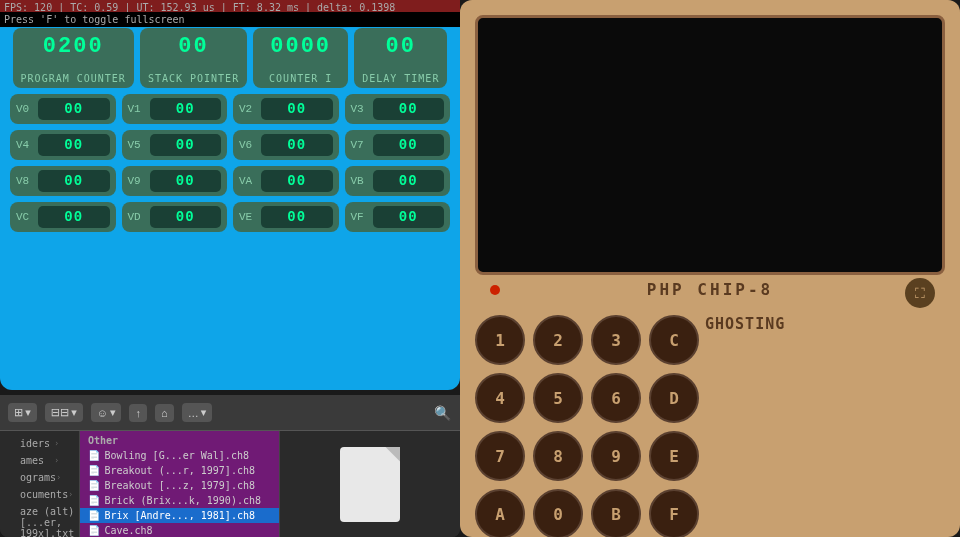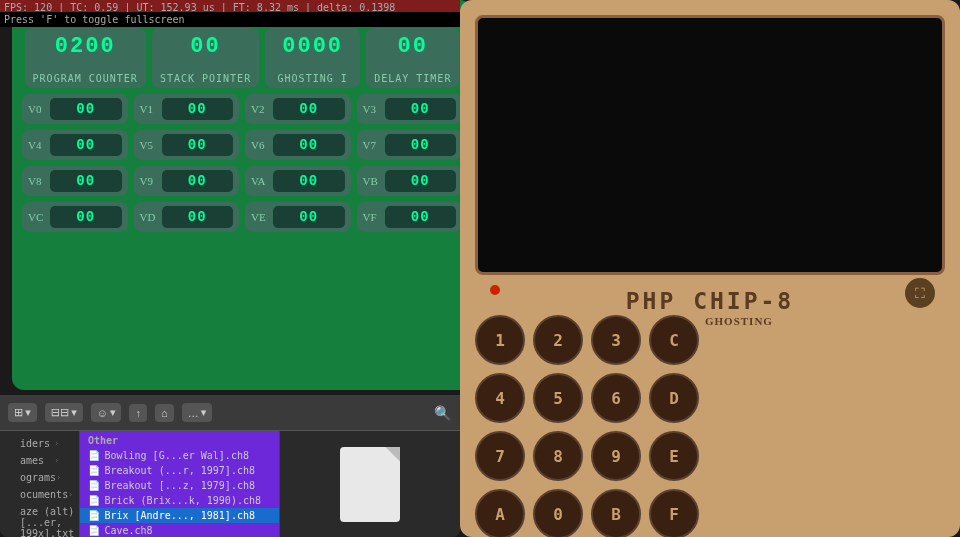--- a/index.html
+++ b/index.html
@@ -30,24 +30,24 @@
       background: #000;
       color: #aaa;
       font-size: 10px;
       padding: 2px 4px;
       z-index: 10;
     }
 
     
     #left-panel {
       position: absolute;
-      top: 0; left: 12px;
+      top: 0; left: 0;
       width: 460px;
       height: 390px;
-      background: #15803d;
+      background: #0ea5e9;
       border-radius: 12px;
       padding: 28px 10px 17px 10px;
     }
 
     
     .reg-row {
       display: flex;
       gap: 6px;
       margin-bottom: 6px;
       justify-content: center;
@@ -93,21 +93,21 @@
       display: flex;
       align-items: center;
       background: #3a6e5a;
       border-radius: 8px;
       padding: 4px 6px;
       gap: 4px;
     }
     .vreg-name {
       color: #88ccaa;
       font-size: 11px;
-      font-family: Liberation Serif, serif;
+      font-family: Liberation Mono, monospace;
       min-width: 18px;
     }
     .vreg-value-box {
       background: #1a4035;
       border-radius: 5px;
       padding: 3px 8px;
       color: #00ff99;
       font-size: 14px;
       font-weight: bold;
       font-family: 'Courier New', monospace;
@@ -228,21 +228,21 @@
     .fb-sidebar-chevron { color: #666; font-size: 8px; }
 
     #fb-main {
       flex: 1;
       display: flex;
       overflow: hidden;
     }
 
     #fb-file-list {
       width: 200px;
-      background: #6d28d9;
+      background: #701a75;
       overflow-y: auto;
       border-right: 1px solid #444;
     }
     .fb-section-header {
       color: #aaa;
       font-size: 10px;
       padding: 4px 8px 2px;
       font-weight: bold;
     }
     .fb-file-item {
@@ -304,24 +304,24 @@
       width: 470px;
       height: 260px;
       background: #0a0a0a;
       border-radius: 8px;
       border: 3px solid #8a6040;
     }
 
     
     #chip8-label {
       position: absolute;
-      top: 288px; left: 0; right: 0;
+      top: 280px; left: 0; right: 0;
       text-align: center;
       color: #5a3a20;
-      font-size: 23px;
+      font-size: 16px;
       font-weight: bold;
       letter-spacing: 3px;
     }
 
     
     #red-dot {
       position: absolute;
       top: 285px; left: 30px;
       width: 10px; height: 10px;
       background: #cc2200;
@@ -375,25 +375,24 @@
       width: 240px;
     }
 
     .control-row {
       display: flex;
       align-items: center;
       margin-bottom: 18px;
     }
     .control-label {
       color: #5a3a20;
-      font-size: 11px;
+      font-size: 15px;
       font-weight: bold;
       letter-spacing: 1px;
       width: 70px;
-      font-family: Liberation Serif, serif;
     }
     .control-slider-container {
       flex: 1;
       position: relative;
     }
     .control-options {
       display: flex;
       justify-content: space-between;
       margin-bottom: 4px;
     }
@@ -446,21 +445,21 @@
     <div class="reg-block">
       <span class="reg-value">0200</span>
       <span class="reg-label">PROGRAM COUNTER</span>
     </div>
     <div class="reg-block">
       <span class="reg-value">00</span>
       <span class="reg-label">STACK POINTER</span>
     </div>
     <div class="reg-block wide">
       <span class="reg-value">0000</span>
-      <span class="reg-label">GHOSTING I</span>
+      <span class="reg-label">COUNTER I</span>
     </div>
     <div class="reg-block">
       <span class="reg-value">00</span>
       <span class="reg-label">DELAY TIMER</span>
     </div>
   </div>
 
   <div class="vreg-grid" id="vreg-grid">
   <div class="vreg-cell">
       <span class="vreg-name">V0</span>

